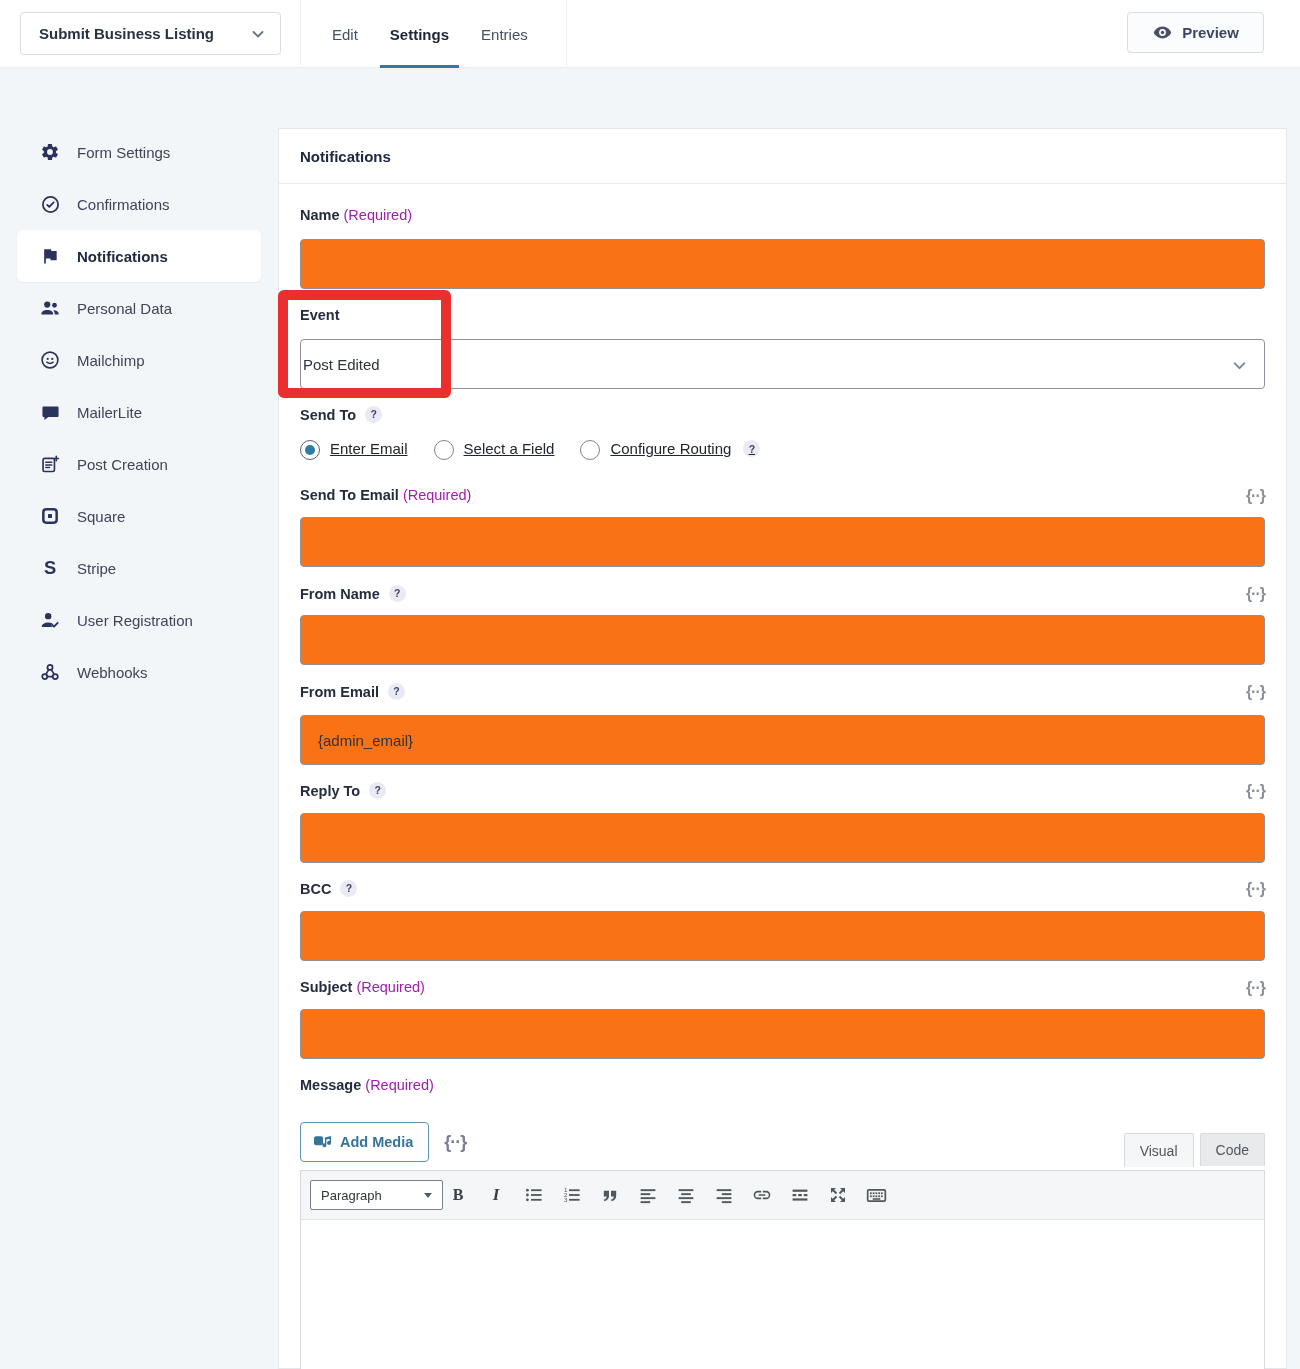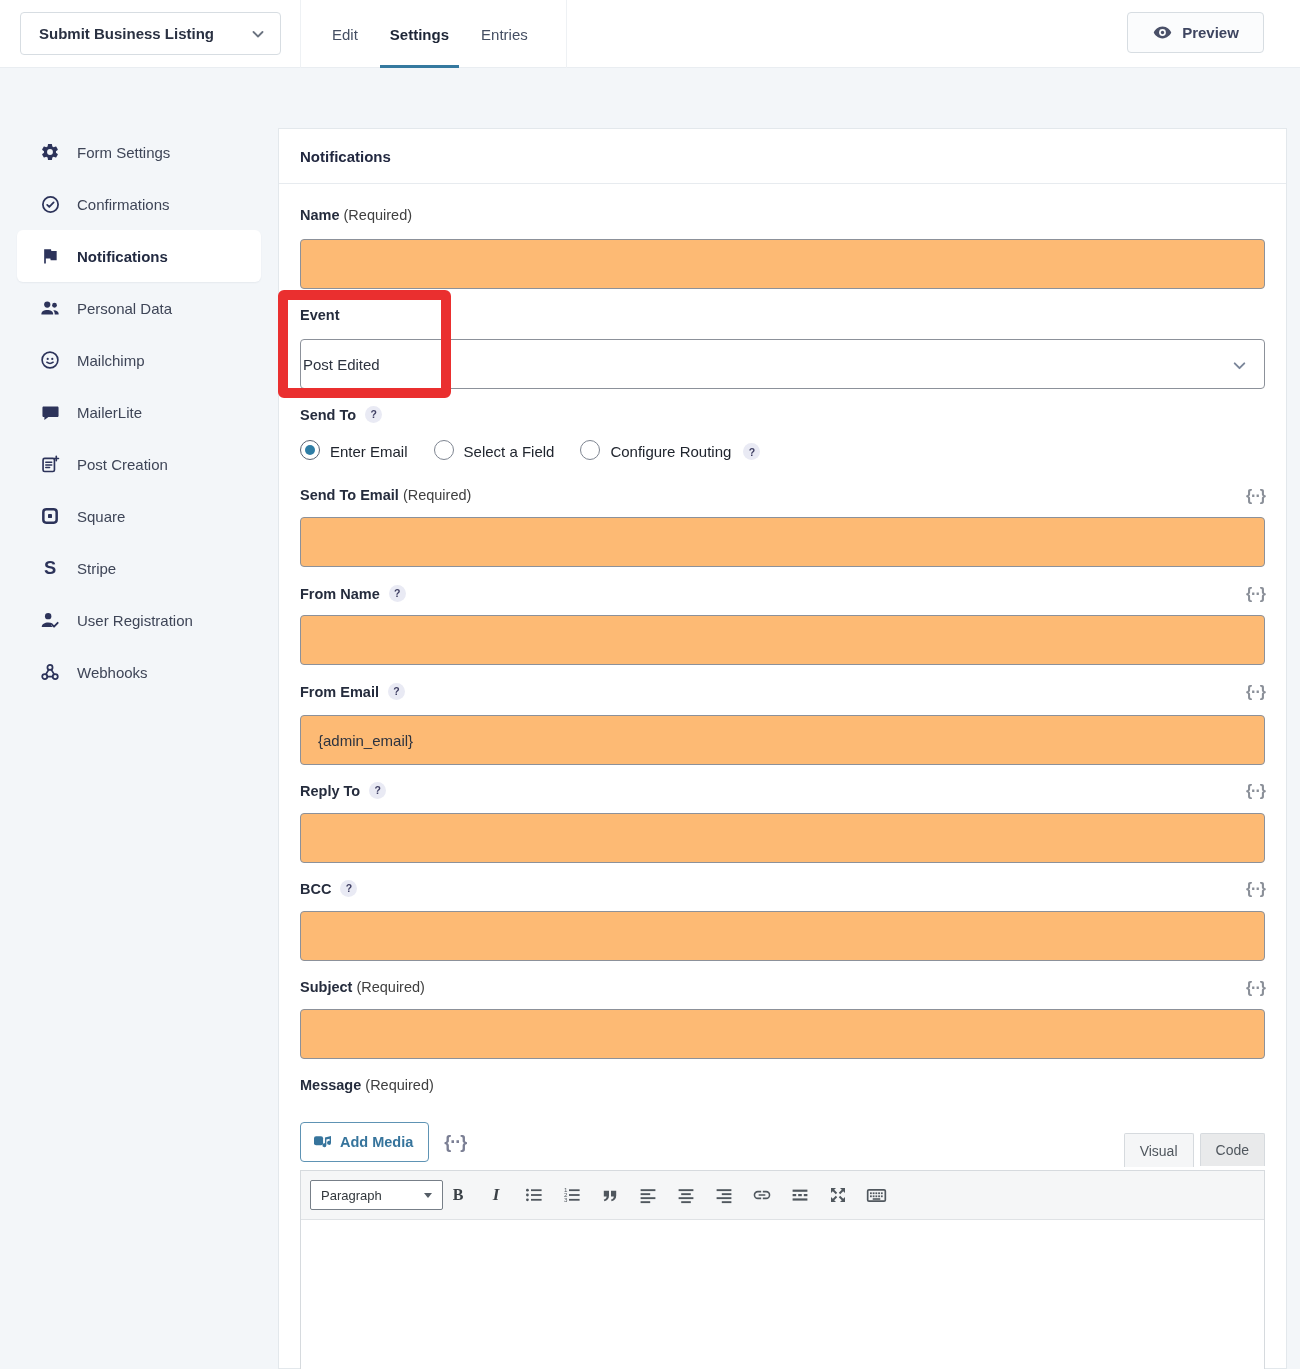--- a/index.html
+++ b/index.html
@@ -44,41 +44,41 @@
   }
   .side-item.active { background:#fff; font-weight:700; color:#222a41; box-shadow:0 1px 2px rgba(25,35,65,.06); }
   .side-item .icn { width:22px; height:22px; display:flex; align-items:center; justify-content:center; flex:0 0 22px; }
 
   
   .panel { position:absolute; left:278px; top:128px; width:1009px; height:1241px; background:#fff; border:1px solid #e3e8ec; z-index:1; }
   .panel-header { height:55px; border-bottom:1px solid #e7ebef; display:flex; align-items:center; padding-left:21px; font-size:15px; font-weight:700; color:#222840; }
   .panel-body { position:relative; padding:23px 21px 0; }
 
   .f-label { font-size:14.5px; font-weight:600; color:#252c3d; height:17px; line-height:17px; }
-  .req { color:#404040; font-weight:500; }
+  .req { color:#a21caf; font-weight:500; }
   .label-row { display:flex; justify-content:space-between; align-items:center; height:17px; }
   .smart-tag { font-size:16px; font-weight:600; letter-spacing:-1px; color:#8a8f98; cursor:pointer; line-height:17px; }
 
   .f-input {
-    width:100%; height:50px; border:1px solid #8c919a; border-radius:4px; background:#fdba74;
+    width:100%; height:50px; border:1px solid #8c919a; border-radius:4px; background:#f97316;
     font-family:"Liberation Sans",sans-serif; font-size:15px; color:#2d333f; padding:0 17px; outline:none;
   }
   .f-select {
     position:relative; width:100%; height:50px; border:1px solid #8c919a; border-radius:4px; background:#fff;
     display:flex; align-items:center; padding:0 2px; font-size:15px; color:#2d333f; cursor:pointer;
   }
   .f-select .chev { position:absolute; right:16px; top:17px; }
 
   .help-badge {
     display:inline-flex; width:17px; height:17px; border-radius:50%; background:#e9eaf4; color:#3f3f63;
     font-size:10.5px; font-weight:700; align-items:center; justify-content:center; margin-left:9px; vertical-align:2px; cursor:pointer;
   }
 
   .radio-row { display:flex; align-items:center; gap:26px; height:28px; }
-  .radio-opt { display:flex; align-items:flex-end; gap:10px; font-size:15px; font-weight:400; color:#20252e; cursor:pointer; }
+  .radio-opt { display:flex; align-items:flex-start; gap:10px; font-size:15px; font-weight:400; color:#20252e; cursor:pointer;text-decoration:underline; }
   .radio-circ { width:20px; height:20px; border-radius:50%; border:1px solid #7e8591; background:#fff; display:flex; align-items:center; justify-content:center; }
   .radio-opt.selected .radio-circ { border-color:#5a6272; }
   .radio-opt.selected .radio-circ::after { content:""; width:10px; height:10px; border-radius:50%; background:#2f7da5; }
 
   .mt15{margin-top:15px}.mt18{margin-top:18px}.mt17{margin-top:17px}.mt13{margin-top:13px}
   .mt23{margin-top:23px}.mt14{margin-top:14px}
 
   
   .media-row { margin-top:28px; height:40px; display:flex; align-items:center; gap:15px; }
   .add-media-btn {

